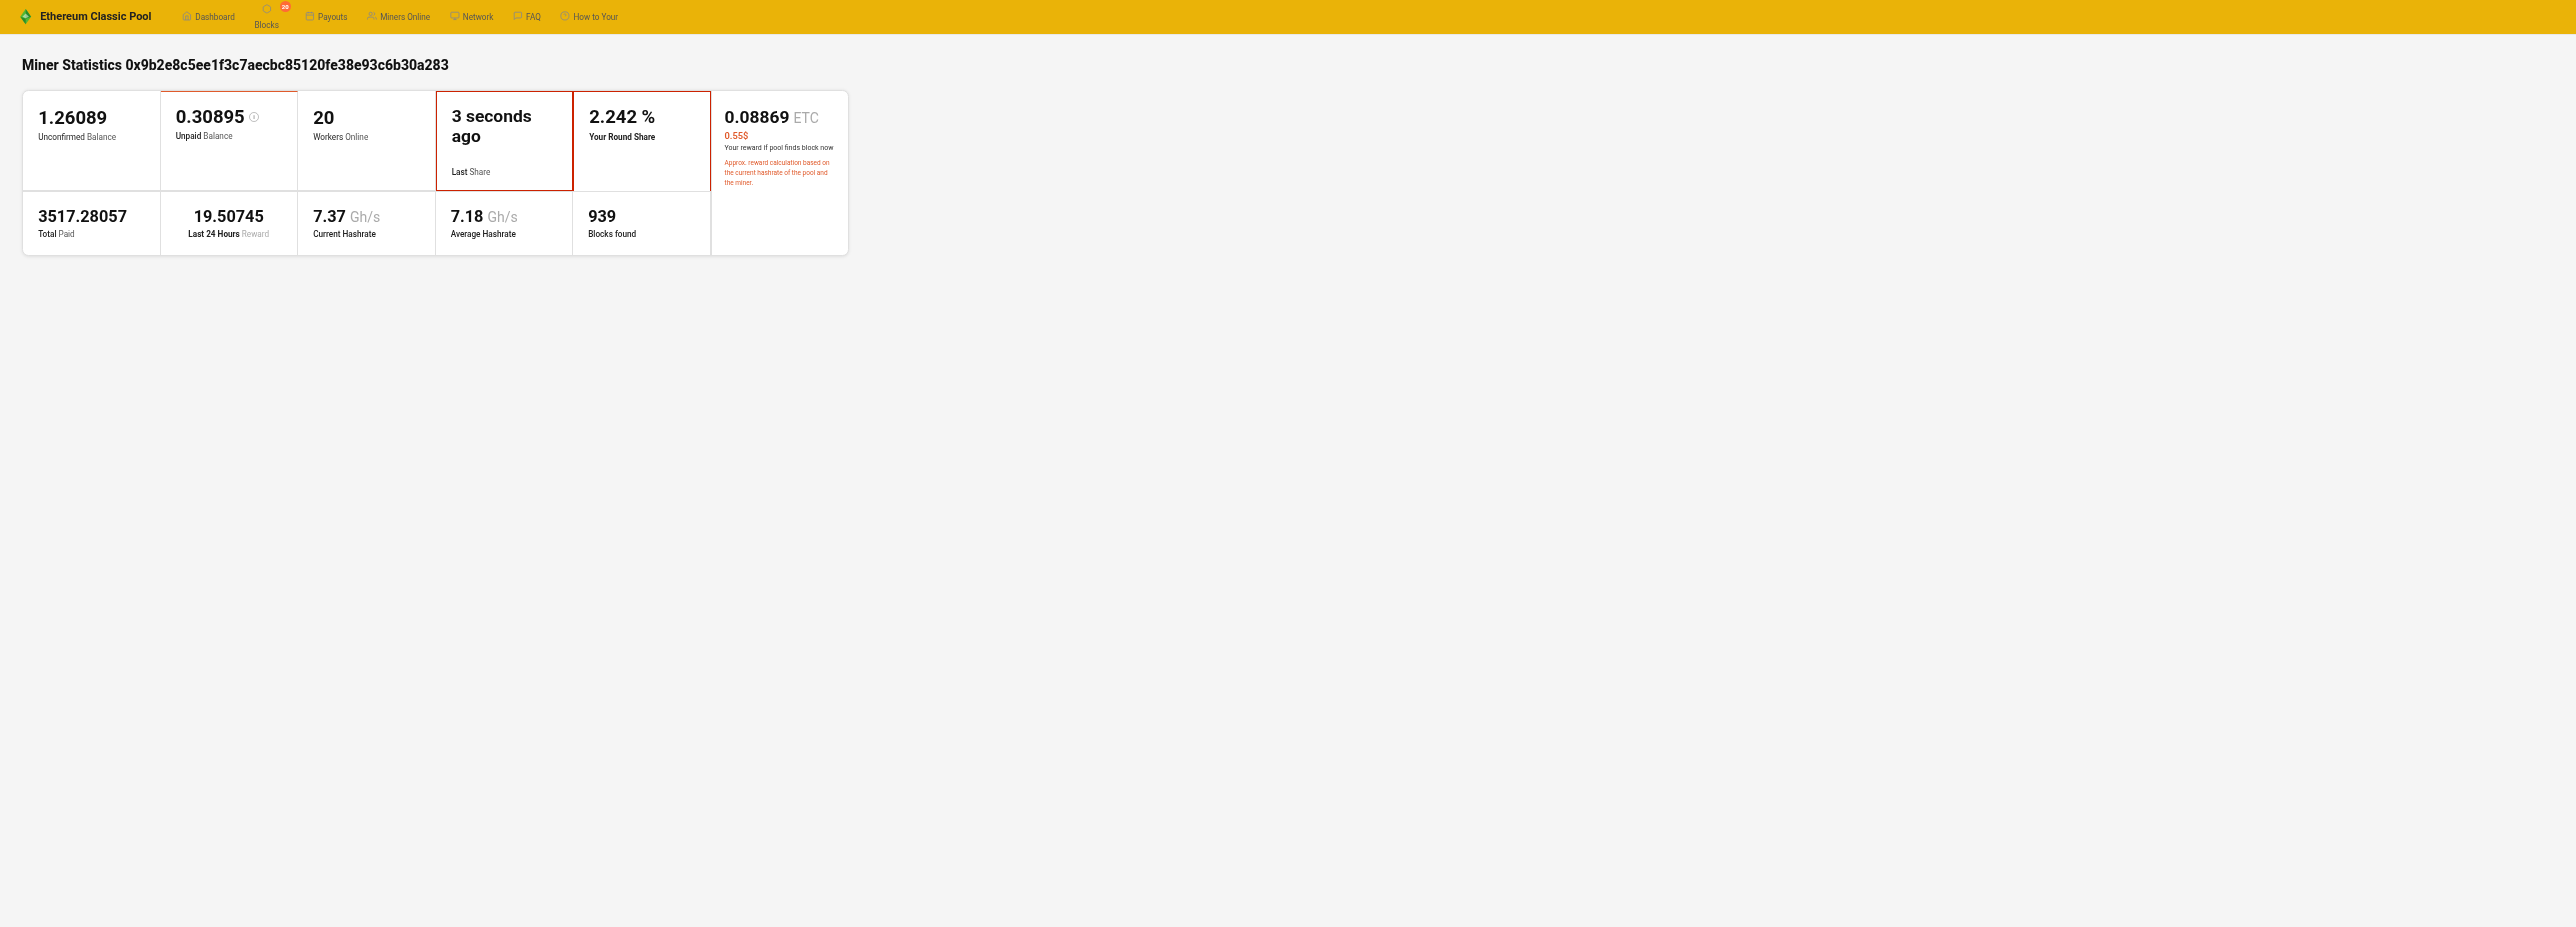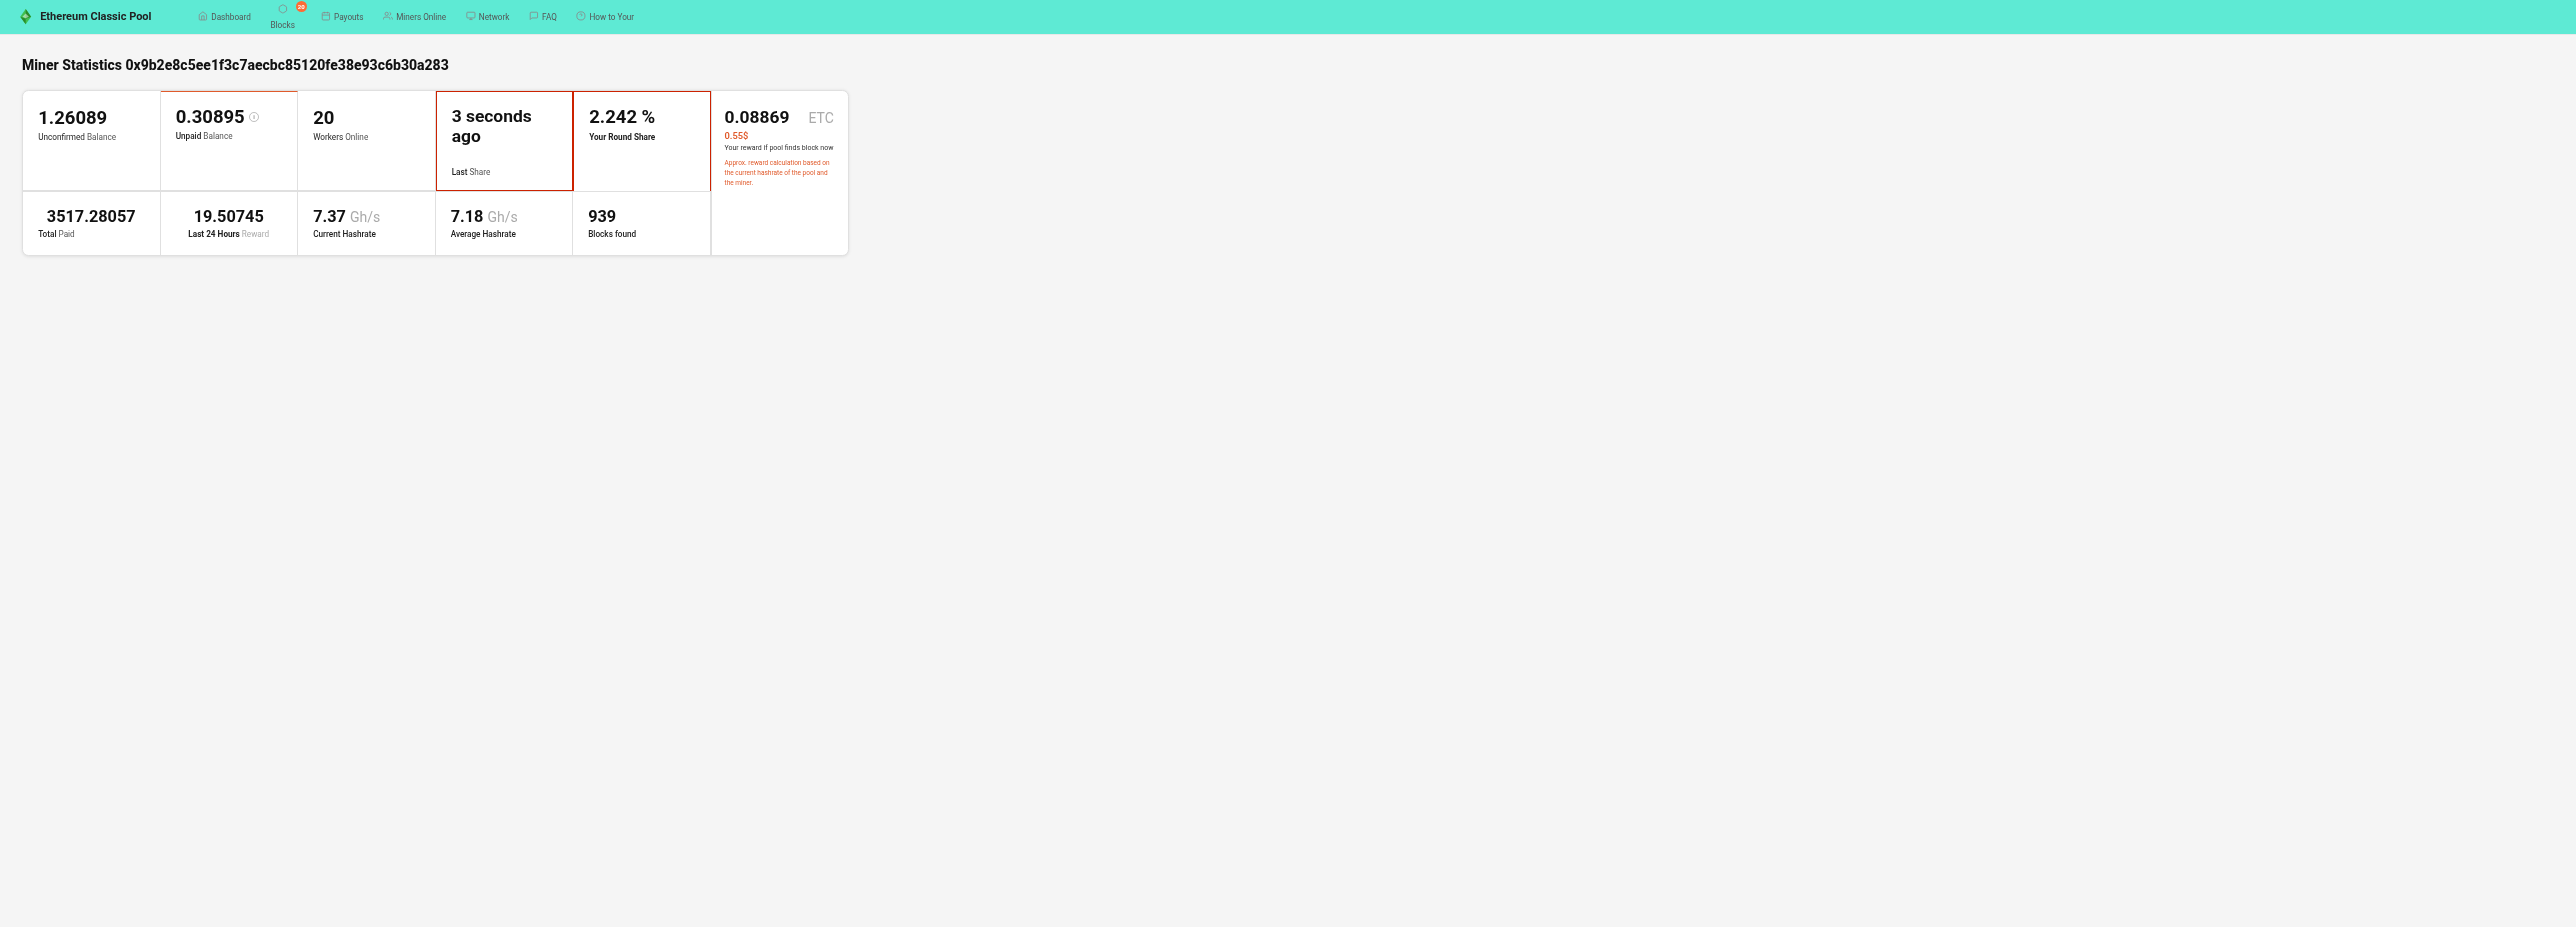--- a/index.html
+++ b/index.html
@@ -4,27 +4,27 @@
   <style>
     * { box-sizing: border-box; margin: 0; padding: 0; }
     body {
       font-family: -apple-system, BlinkMacSystemFont, 'Segoe UI', Roboto, sans-serif;
       background: #f5f5f5;
       color: #222;
       min-height: 100vh;
     }
     
     .header {
-      background: #5eead4;
+      background: #eab308;
       border-bottom: 0.5px solid #e8e8e8;
       display: flex;
       align-items: center;
       padding: 0 17.4px;
       height: 35px;
-      gap: 16px;
+      gap: 0;
     }
     .logo-area {
       display: flex;
       align-items: center;
       gap: 5.4px;
       margin-right: 22px;
     }
     .logo-icon {
       width: 17.4px;
       height: 17.4px;
@@ -228,31 +228,31 @@
     </div>
 
     <div style="border:1.1px solid #cc2200; border-right:1.1px solid #cc2200; margin-right:-0.5px; padding:14px 15.2px 13px; border-bottom:none;">
       <div style="font-size:18.5px;font-weight:700;color:#111;">2.242 %</div>
       <div style="font-size:8.2px;color:#555;margin-top:3.3px;">
         <span style="color:#222;font-weight:700;">Your Round Share</span>
       </div>
     </div>
 
     <div style="border-left:0.5px solid #e0e0e0; padding:15.2px 13px; grid-row: span 2; display:flex;flex-direction:column;gap:3.3px;justify-content:flex-start;">
-      <div style="font-size:17.4px;font-weight:700;color:#111;display:flex;gap:19px;align-items:baseline;">
+      <div style="font-size:17.4px;font-weight:700;color:#111;display:flex;gap:4px;align-items:baseline;">
         <span>0.08869</span>
         <span style="color:#aaa;font-size:14px;font-weight:400;">ETC</span>
       </div>
       <div style="font-size:9.3px;font-weight:600;color:#e05a2b;">0.55$</div>
       <div style="font-size:7px;color:#333;line-height:1.4;">Your reward if pool finds block now</div>
       <div style="font-size:6.5px;color:#e05a2b;line-height:1.5;margin-top:2.2px;">Approx. reward calculation based on the current hashrate of the pool and the miner.</div>
     </div>
 
     <div style="border-right:0.5px solid #e0e0e0; border-top:0.5px solid #e0e0e0; padding:15.2px 15.2px 15.2px;">
-      <div style="font-size:16.3px;font-weight:700;color:#111;text-align:center;">3517.28057</div>
+      <div style="font-size:16.3px;font-weight:700;color:#111;">3517.28057</div>
       <div style="font-size:8.2px;color:#555;margin-top:3.3px;">
         <span style="color:#222;font-weight:500;">Total</span><span> Paid</span>
       </div>
     </div>
 
     <div style="border-right:0.5px solid #e0e0e0; border-top:0.5px solid #e0e0e0; padding:15.2px 15.2px 15.2px;text-align:center;">
       <div style="font-size:16.3px;font-weight:700;color:#111;">19.50745</div>
       <div style="font-size:8.2px;color:#555;margin-top:3.3px;">
         <span style="color:#222;font-weight:700;">Last 24 Hours</span><span style="color:#aaa;"> Reward</span>
       </div>

